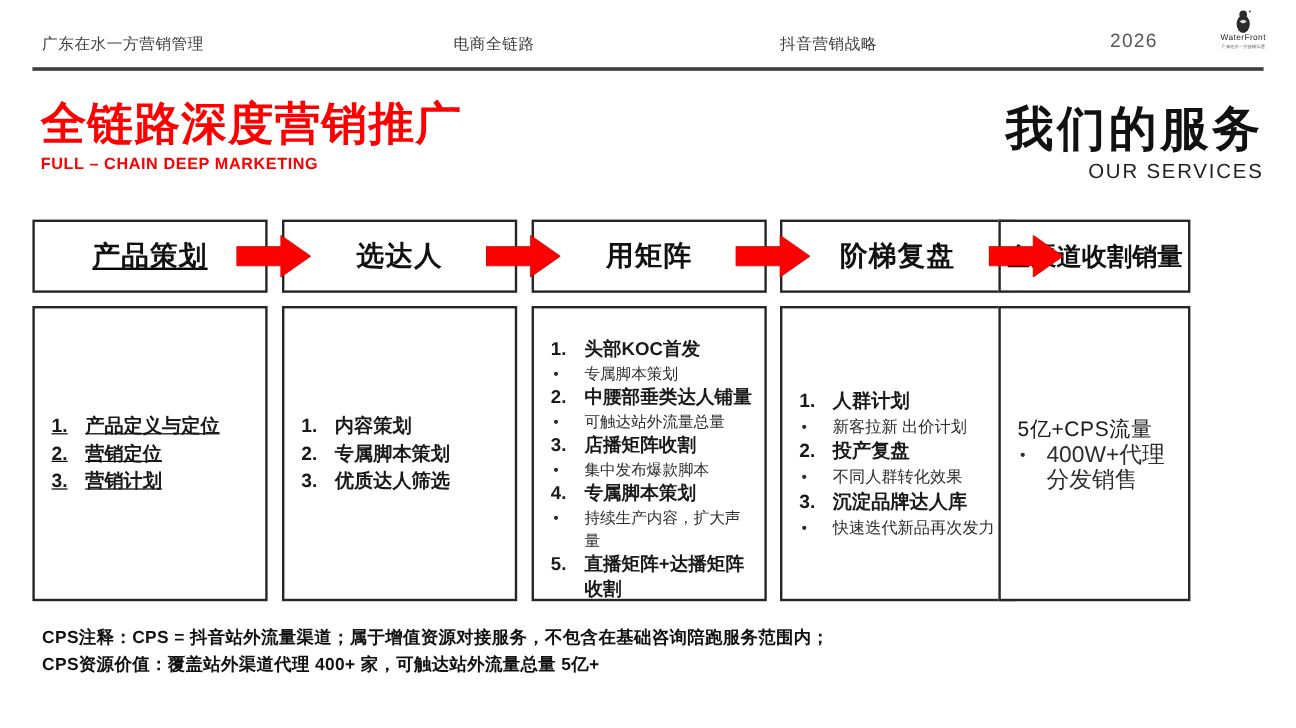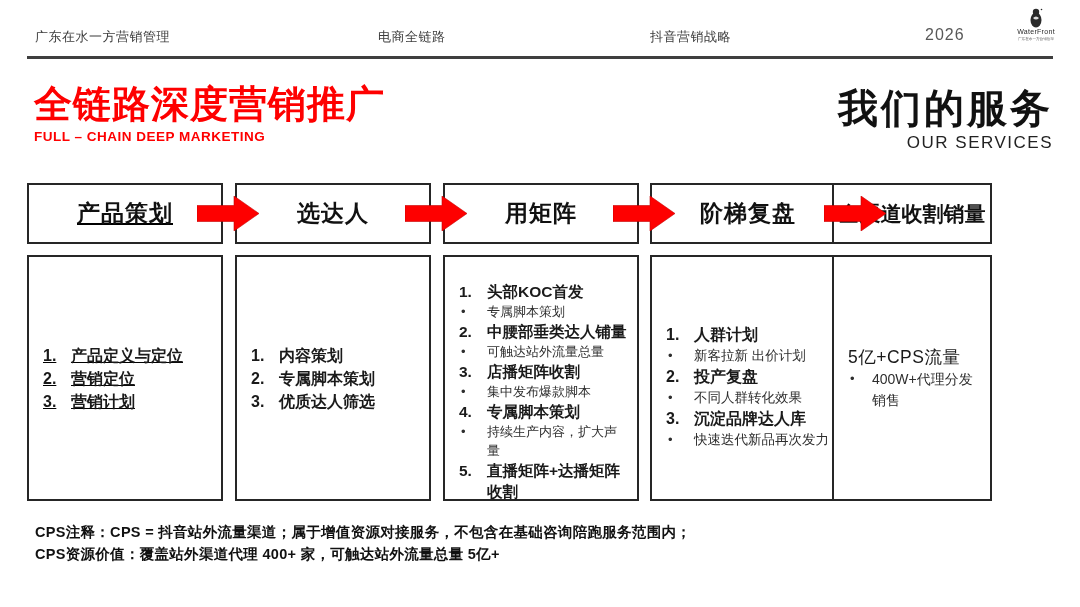--- a/index.html
+++ b/index.html
@@ -51,21 +51,21 @@
   .li { display:flex; align-items:flex-start; }
   .li .num { flex:0 0 32px; font-weight:bold; font-size:16px; line-height:23px; padding-left:4px; }
   .li .txt { font-weight:bold; font-size:16px; line-height:23px; }
   .col-3 .li .num, .col-3 .li .txt { font-size:15.5px; line-height:21px; }
   .li-sub { display:flex; align-items:flex-start; color:#2e2e2e; }
   .li-sub .blt { flex:0 0 32px; font-size:13px; line-height:19px; padding-left:6px; }
   .li-sub .txt { font-size:13px; line-height:19px; font-weight:normal; }
   .col-4 .li-sub .txt { font-size:13.5px; }
   .cps-heading { font-weight:normal; font-size:17.5px; line-height:24px; padding-left:4px; letter-spacing:0.5px; }
   .col-5 .li-sub .blt { flex:0 0 28px; }
-  .col-5 .li-sub .txt { font-size:14px; line-height:21px; }
+  .col-5 .li-sub .txt { font-size:19px; line-height:21px; }
 
   
   .arrow { position:absolute; top:13px; width:62px; height:35px; z-index:3; }
   .arrow-1 { left:170px; } .arrow-2 { left:378px; } .arrow-3 { left:586px; } .arrow-4 { left:797px; }
   .arrow svg { display:block; width:100%; height:100%; }
 
   
   .footnotes { position:absolute; left:35px; top:521px; }
   .footnote { font-size:14.5px; font-weight:bold; color:#111; line-height:22px; letter-spacing:0.3px; }
 </style>

